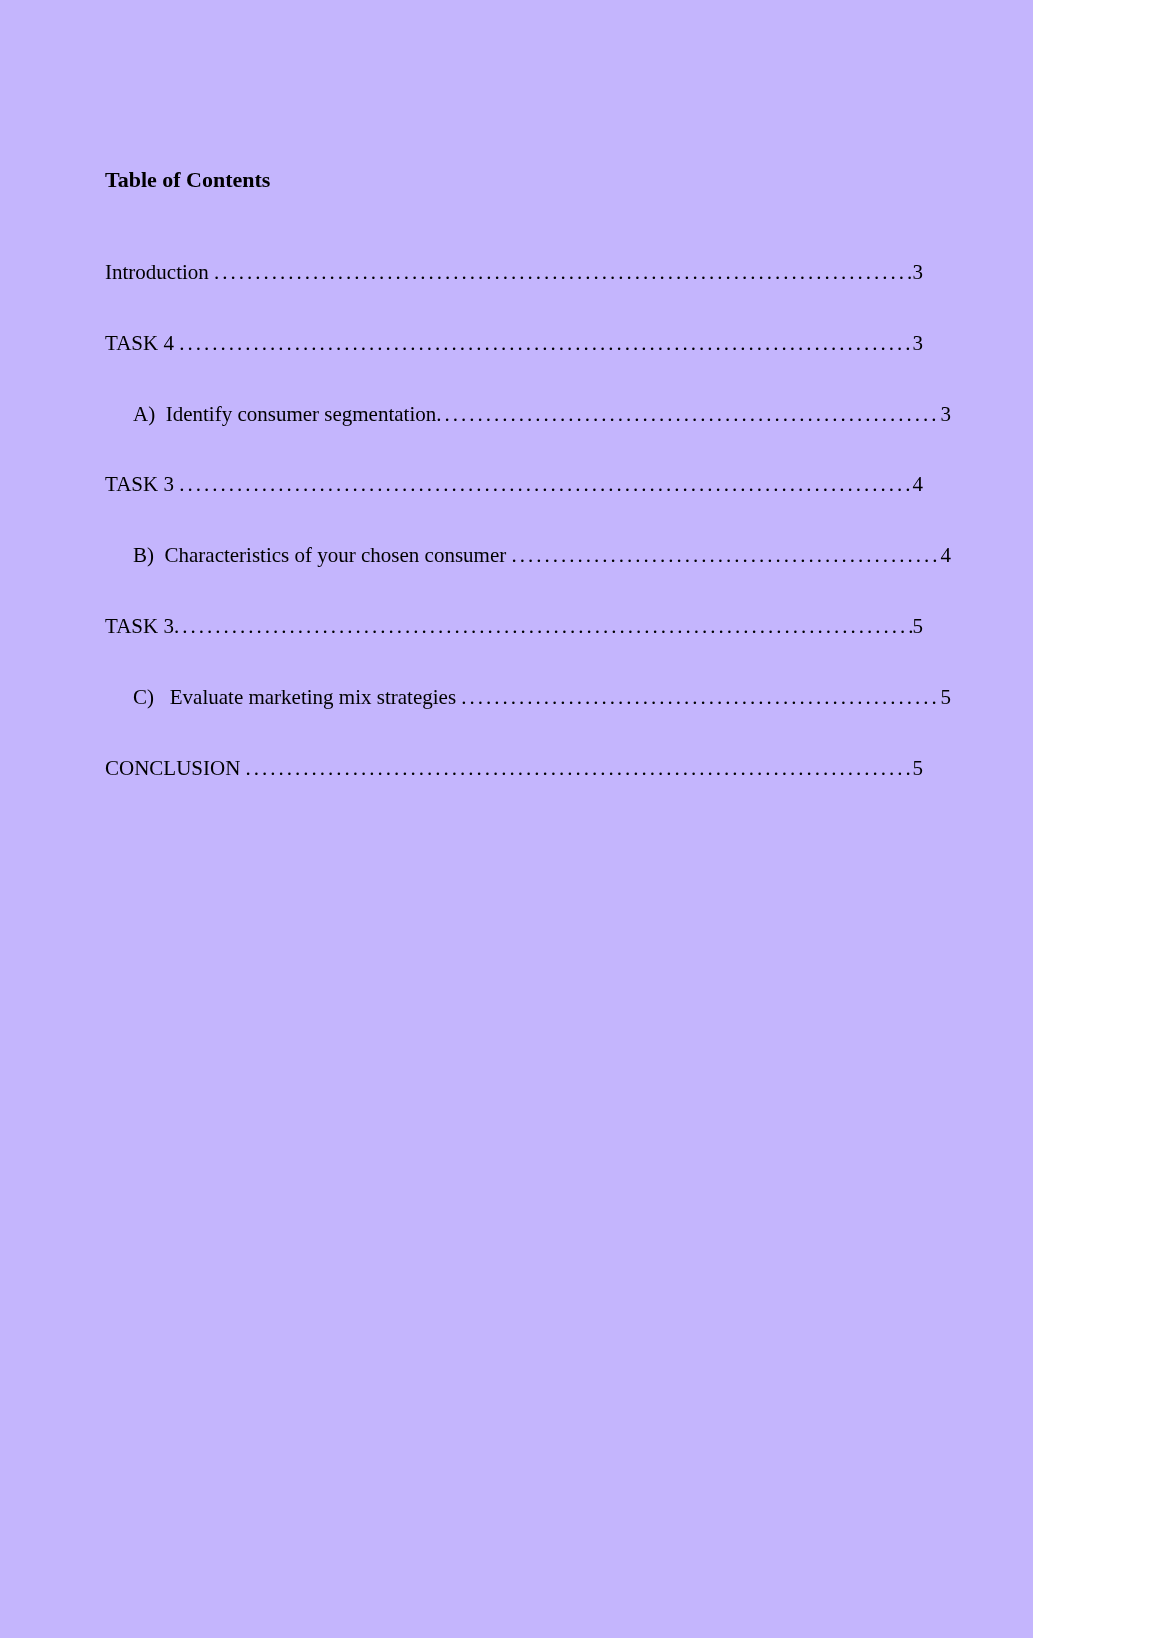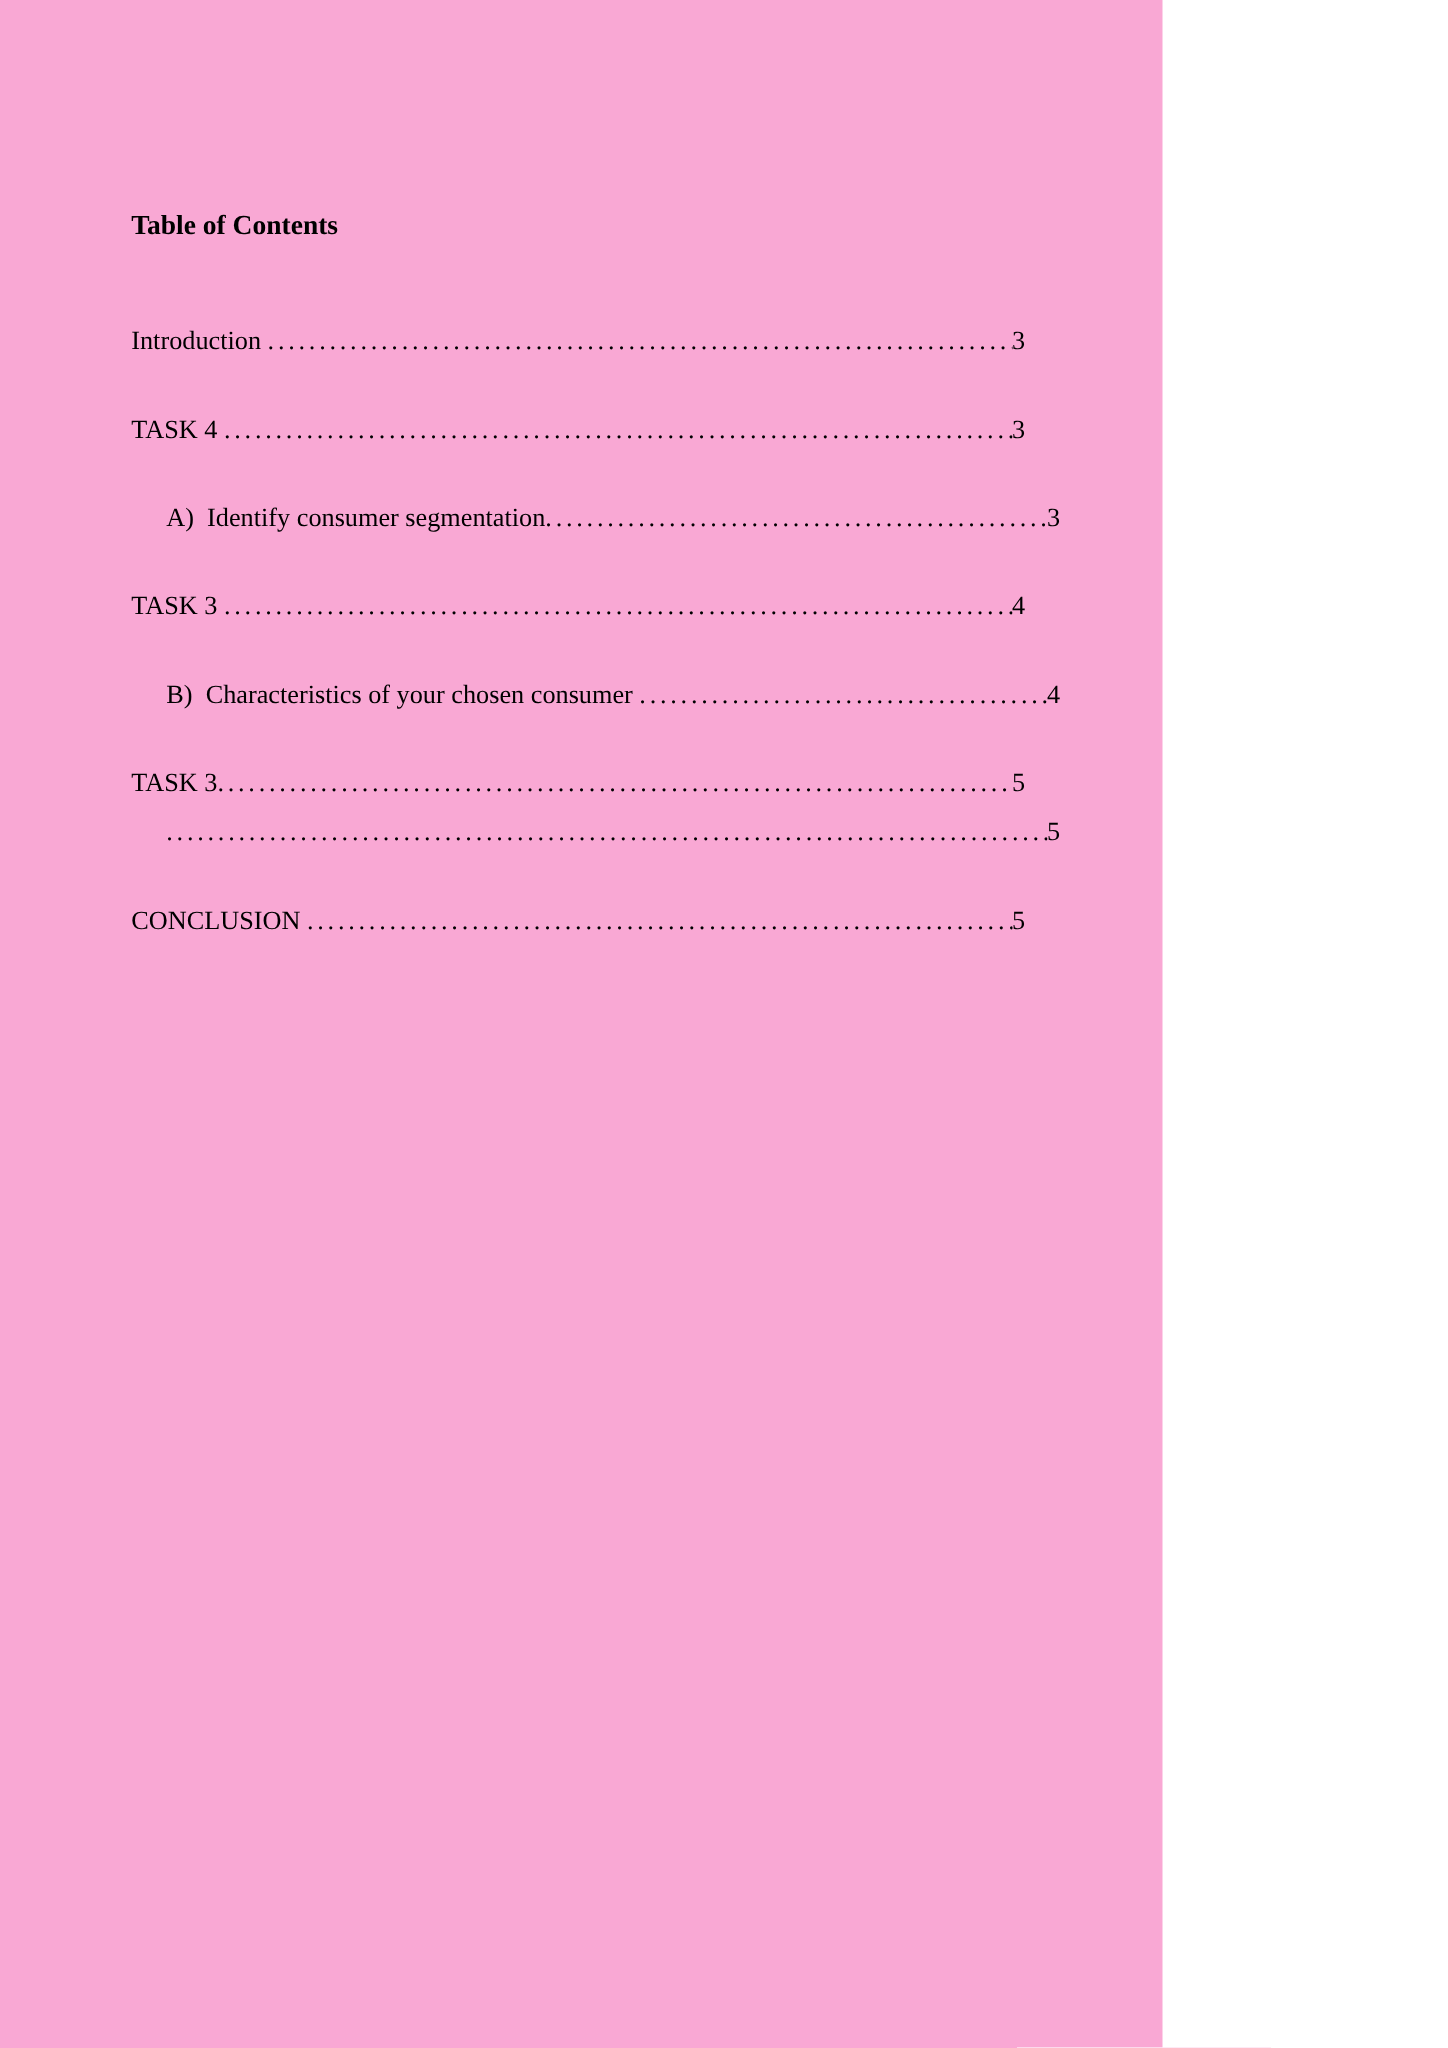--- a/index.html
+++ b/index.html
@@ -2,24 +2,24 @@
 <html><head>
 <meta charset="utf-8">
 <style>
   html, body {
     margin: 0;
     padding: 0;
     background: #ffffff;
   }
   .page {
     position: relative;
-    width: 930px;
+    width: 1033px;
     height: 1638px;
     box-sizing: border-box;
-    background: #f9a8d4;
+    background: #c4b5fd;
     color: #000000;
     font-family: "Liberation Serif", "DejaVu Serif", serif;
     padding: 165px 110px 0 105px;
     overflow: hidden;
   }
   .toc-title {
     font-size: 22px;
     font-weight: bold;
     line-height: 30px;
     margin: 0 0 26px 0;
@@ -89,20 +89,21 @@
         <span class="toc-label">B)  Characteristics of your chosen consumer </span>
         <span class="toc-dots"></span>
         <span class="toc-page">4</span>
       </div>
       <div class="toc-row">
         <span class="toc-label">TASK 3</span>
         <span class="toc-dots"></span>
         <span class="toc-page">5</span>
       </div>
       <div class="toc-row indented">
+        <span class="toc-label">C)   Evaluate marketing mix strategies </span>
         <span class="toc-dots"></span>
         <span class="toc-page">5</span>
       </div>
       <div class="toc-row">
         <span class="toc-label">CONCLUSION </span>
         <span class="toc-dots"></span>
         <span class="toc-page">5</span>
       </div>
     </div>
 </div>

